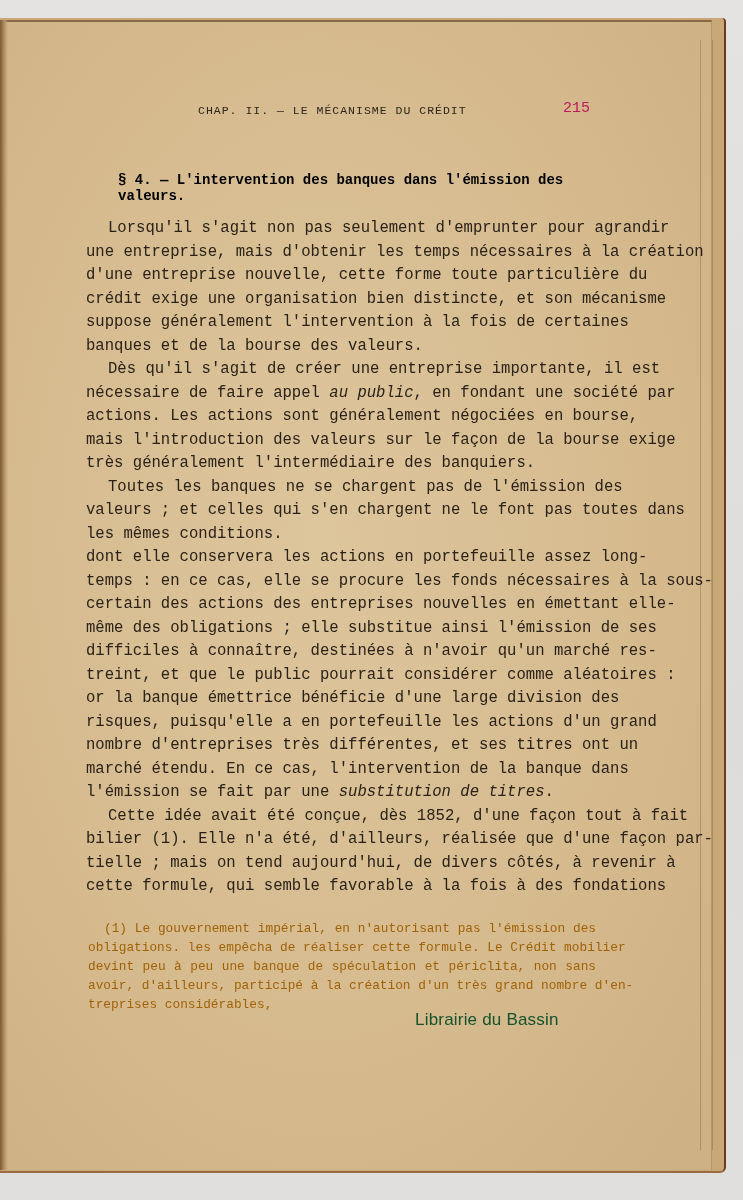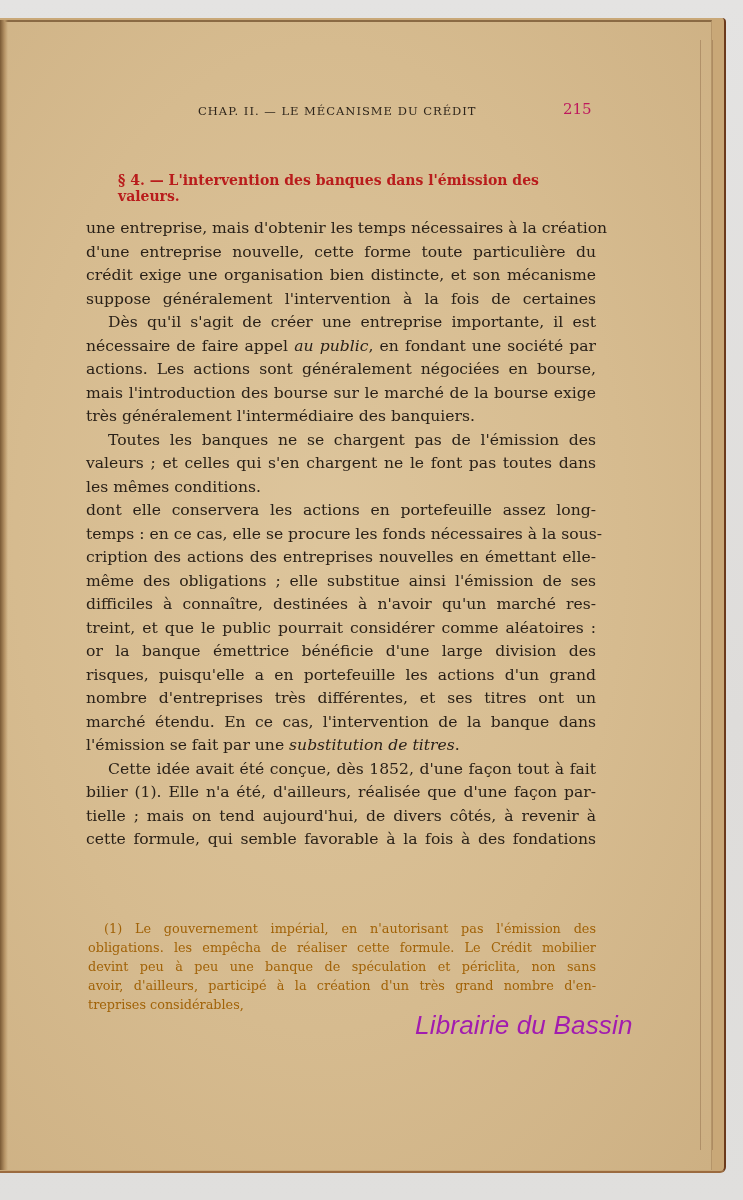--- a/index.html
+++ b/index.html
@@ -1,15 +1,15 @@
 <!DOCTYPE html>
 <html><head>
   <meta charset="utf-8">
   <style>
-    * { margin: 0; padding: 0; box-sizing: border-box; }
+    * { margin: 0; padding: 0; box-sizing: border-box; font-family: Liberation Mono, monospace; }
     html, body { width: 743px; height: 1200px; overflow: hidden; }
     body {
       background: #dcdad8;
       position: relative;
       font-family: "DejaVu Serif", "Liberation Serif", serif;
     }
     .backdrop {
       position: absolute; left: 0; top: 0; width: 743px; height: 1200px;
       background: linear-gradient(180deg, #e4e3e2 0%, #dedcda 60%, #e0dfdd 100%);
     }
@@ -38,75 +38,77 @@
       position: absolute; left: 198px; top: 104px; width: 400px;
       font-size: 11.5px; letter-spacing: 1px; color: #2e251b;
       font-variant: small-caps;
     }
     .page-number {
       position: absolute; left: 563px; top: 100px;
       font-size: 15px; color: #be185d;
     }
     .section-title {
       position: absolute; left: 118px; top: 172px; width: 480px;
-      font-size: 14px; color: #b91c1c; font-weight: bold;
+      font-size: 14px; color: #000000; font-weight: bold;
     }
     .body-text {
       position: absolute; left: 86px; top: 217px; width: 510px;
       font-size: 15.6px; line-height: 23.5px; color: #2a2118;
       text-align: justify;
     }
     .body-text .line { display: block; text-align: justify; text-align-last: justify; white-space: nowrap; }
     .body-text .line.last { text-align-last: left; }
     .body-text .indent { padding-left: 22px; }
     em { font-style: italic; }
     .footnote {
       position: absolute; left: 88px; top: 919px; width: 508px;
       font-size: 12.8px; line-height: 19px; color: #a16207;
     }
     .footnote .line { display: block; text-align: justify; text-align-last: justify; white-space: nowrap; }
     .footnote .line.last { text-align-last: left; }
     .footnote .indent { padding-left: 16px; }
     .watermark {
       position: absolute; left: 415px; top: 1010px;
       font-family: "Liberation Sans", "DejaVu Sans", sans-serif;
-      font-size: 26px; color: #a21caf; letter-spacing: 0.2px; font-style: italic;
+      font-size: 17px; color: #14532d; letter-spacing: 0.2px;
     }
   </style>
 </head>
 <body>
 
 <div class="backdrop"></div>
 <div class="page-stack"></div>
 <div class="page"></div>
 <div class="gutter-shadow"></div>
 <div class="edge-line" style="left:700px"></div>
 <div class="edge-line" style="left:712px"></div>
 
 <div class="running-head">CHAP. II. — LE MÉCANISME DU CRÉDIT</div>
 <div class="page-number">215</div>
 
 <div class="section-title">§ 4. — L'intervention des banques dans l'émission des valeurs.</div>
 
 <div class="body-text">
+  <span class="line indent">Lorsqu'il s'agit non pas seulement d'emprunter pour agrandir</span>
   <span class="line">une entreprise, mais d'obtenir les temps nécessaires à la création</span>
   <span class="line">d'une entreprise nouvelle, cette forme toute particulière du</span>
   <span class="line">crédit exige une organisation bien distincte, et son mécanisme</span>
   <span class="line">suppose généralement l'intervention à la fois de certaines</span>
+  <span class="line last">banques et de la bourse des valeurs.</span>
   <span class="line indent">Dès qu'il s'agit de créer une entreprise importante, il est</span>
   <span class="line"><span>nécessaire de faire appel </span><em>au public</em><span>, en fondant une société par</span></span>
   <span class="line">actions. Les actions sont généralement négociées en bourse,</span>
-  <span class="line">mais l'introduction des bourse sur le marché de la bourse exige</span>
+  <span class="line">mais l'introduction des valeurs sur le façon de la bourse exige</span>
   <span class="line last">très généralement l'intermédiaire des banquiers.</span>
   <span class="line indent">Toutes les banques ne se chargent pas de l'émission des</span>
   <span class="line">valeurs ; et celles qui s'en chargent ne le font pas toutes dans</span>
   <span class="line last">les mêmes conditions.</span>
   <span class="line">dont elle conservera les actions en portefeuille assez long-</span>
   <span class="line">temps : en ce cas, elle se procure les fonds nécessaires à la sous-</span>
-  <span class="line">cription des actions des entreprises nouvelles en émettant elle-</span>
+  <span class="line">certain des actions des entreprises nouvelles en émettant elle-</span>
   <span class="line">même des obligations ; elle substitue ainsi l'émission de ses</span>
   <span class="line">difficiles à connaître, destinées à n'avoir qu'un marché res-</span>
   <span class="line">treint, et que le public pourrait considérer comme aléatoires :</span>
   <span class="line">or la banque émettrice bénéficie d'une large division des</span>
   <span class="line">risques, puisqu'elle a en portefeuille les actions d'un grand</span>
   <span class="line">nombre d'entreprises très différentes, et ses titres ont un</span>
   <span class="line">marché étendu. En ce cas, l'intervention de la banque dans</span>
   <span class="line last"><span>l'émission se fait par une </span><em>substitution de titres</em><span>.</span></span>
   <span class="line indent">Cette idée avait été conçue, dès 1852, d'une façon tout à fait</span>
   <span class="line">bilier (1). Elle n'a été, d'ailleurs, réalisée que d'une façon par-</span>

